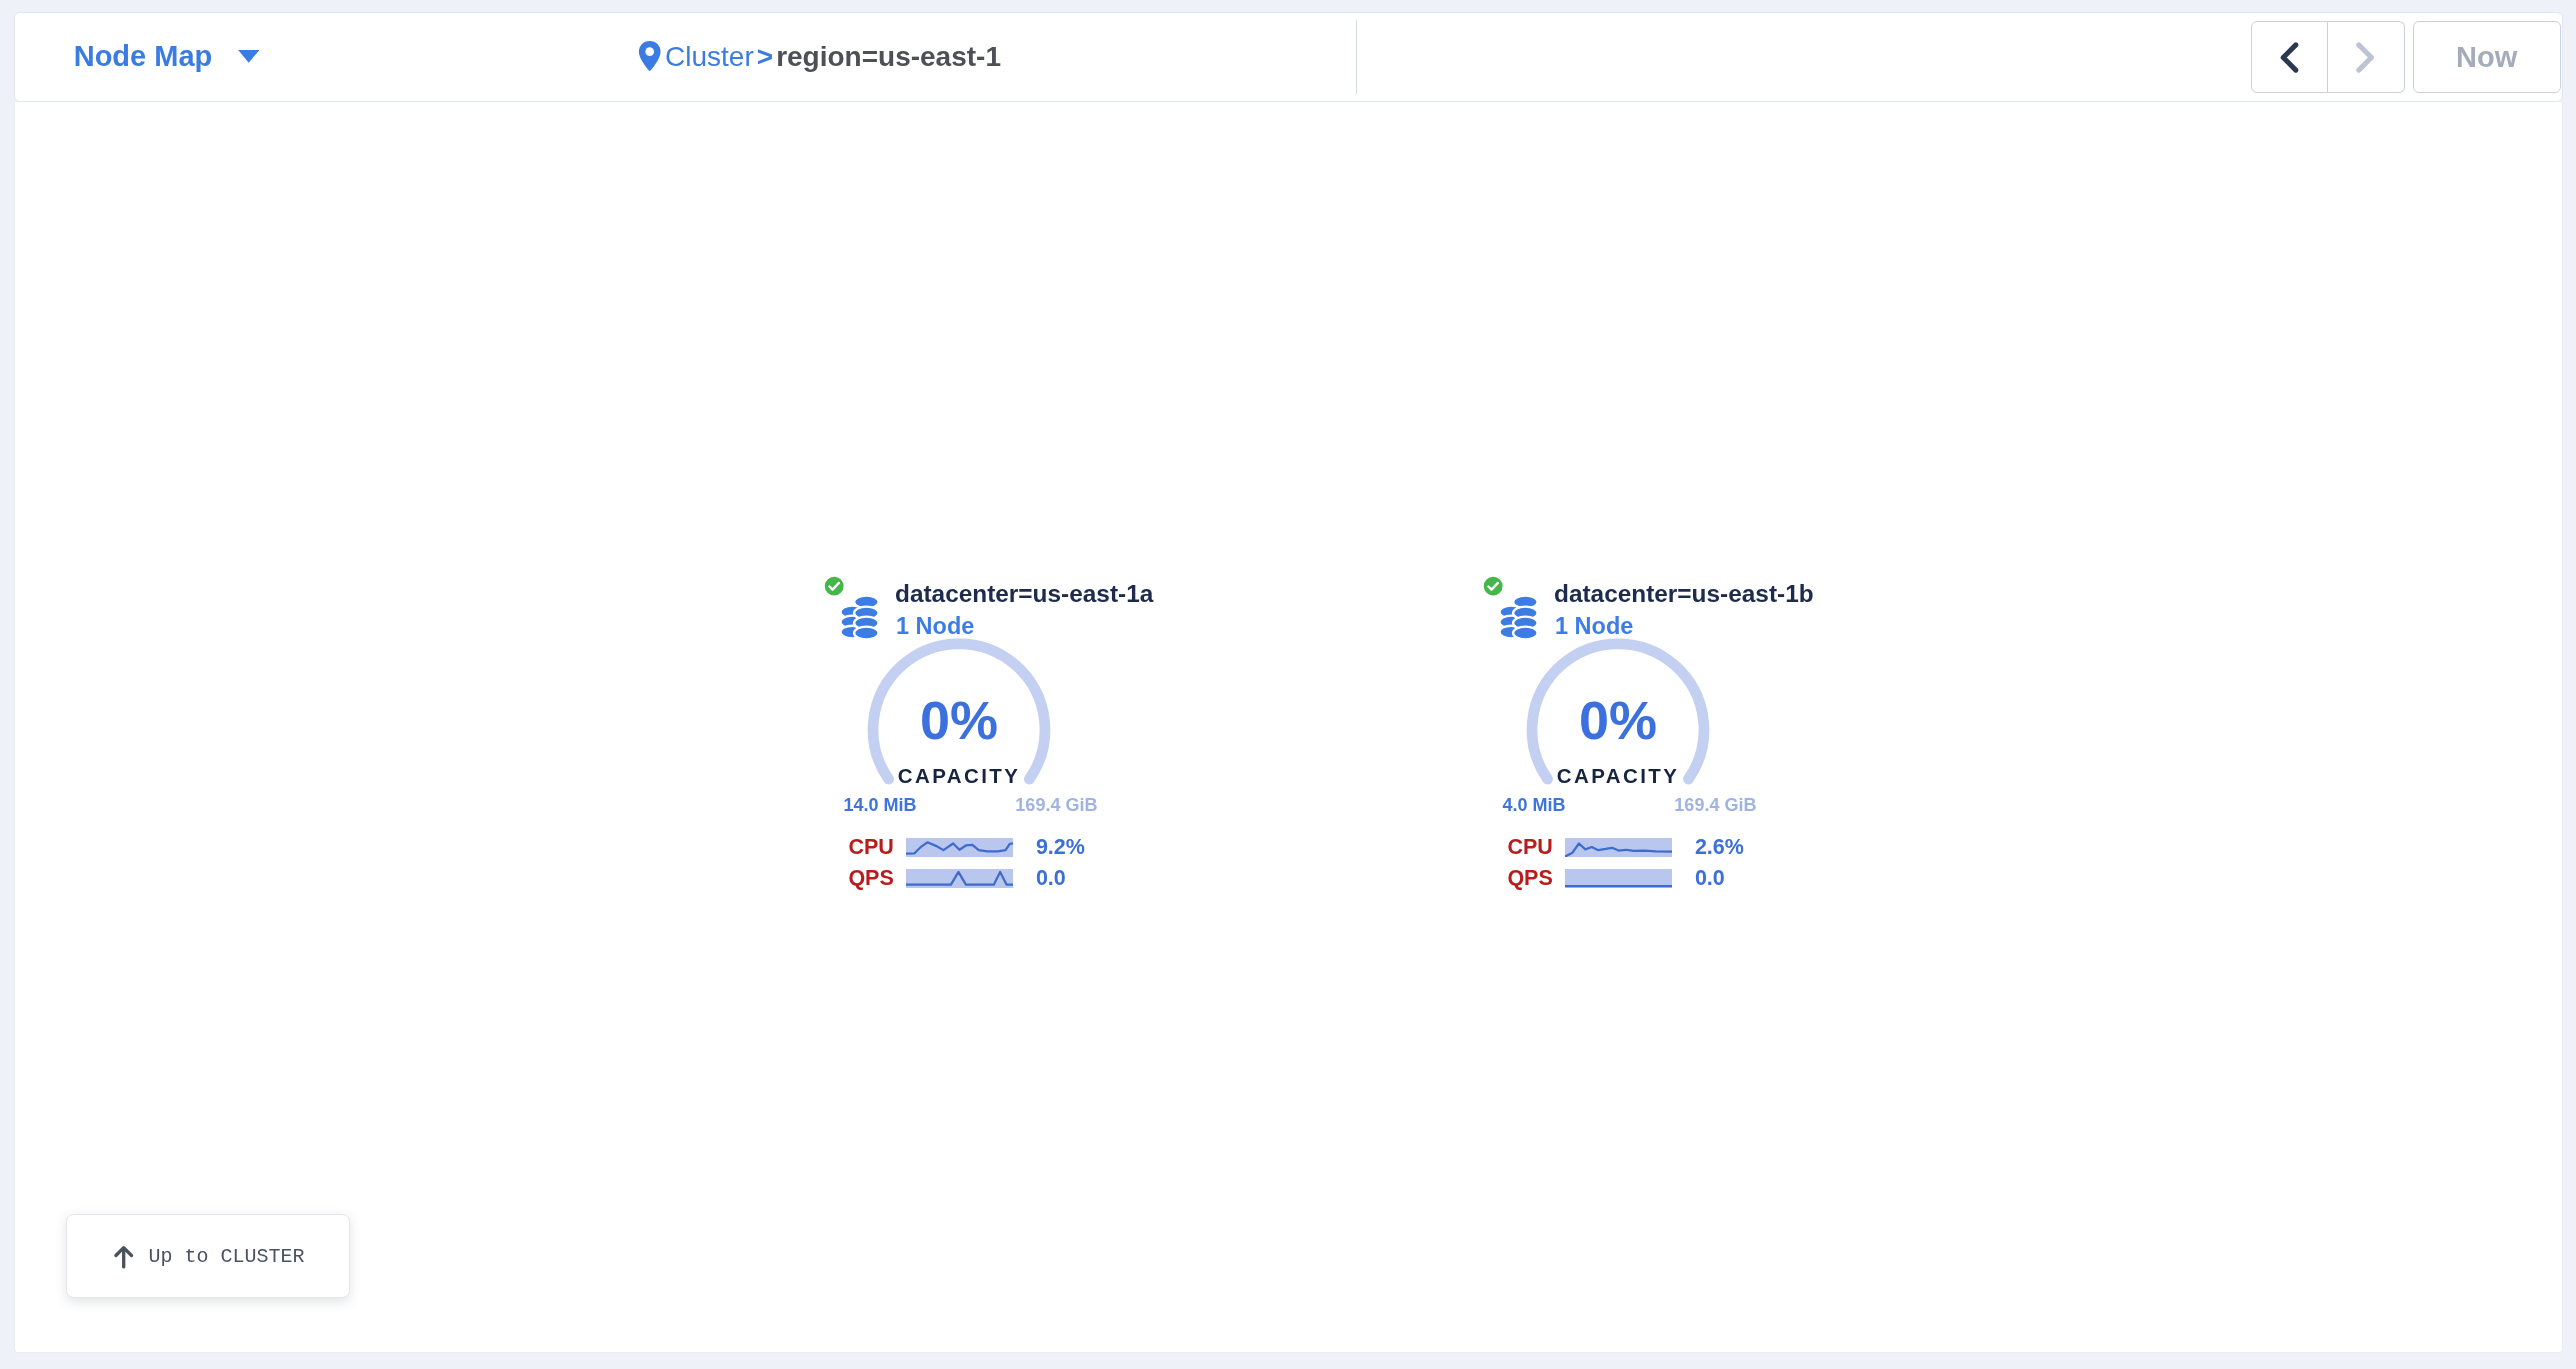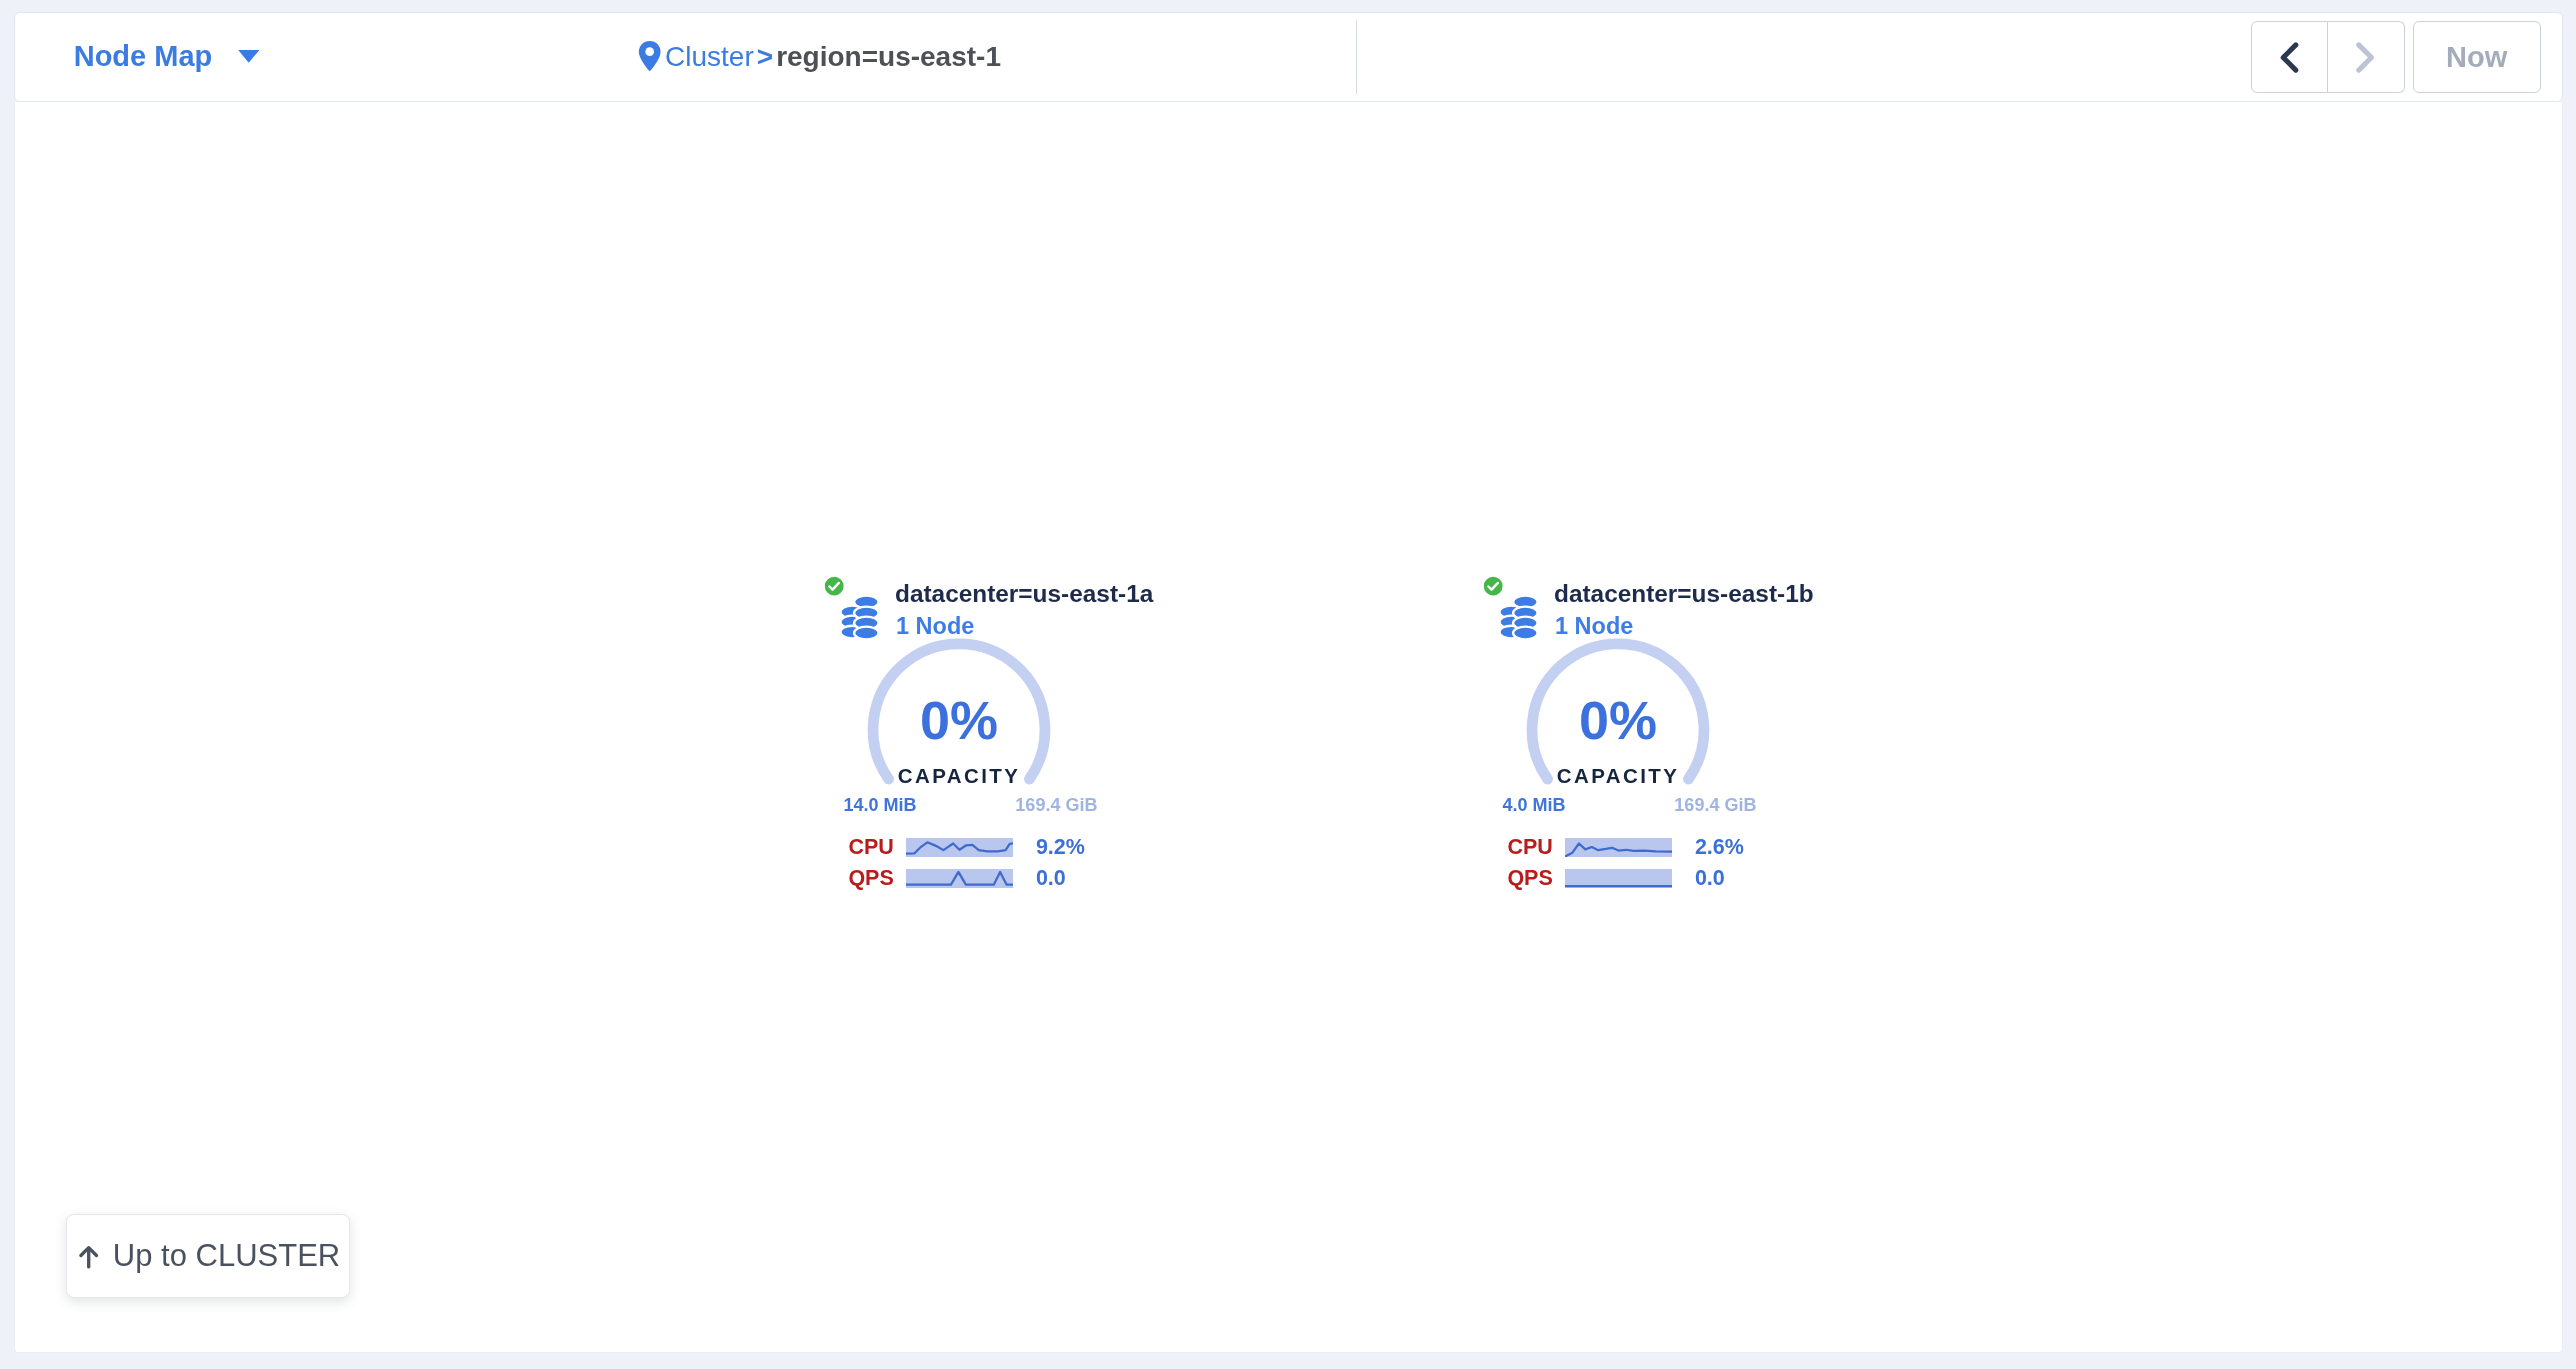--- a/index.html
+++ b/index.html
@@ -18,21 +18,21 @@
   .time-picker{position:absolute;left:1379px;top:8.8px;width:833px;height:72px;border:1px solid #c9d1df;
     border-radius:5.9px;display:flex;align-items:center;box-sizing:border-box;padding:0 23.5px 0 12.7px;background:#fff;cursor:pointer;}
   .time-badge{background:#d8ddea;color:#242e44;font-weight:700;font-size:25.4px;border-radius:7.8px;padding:9.8px 12.7px;}
   .time-label{margin-left:35px;font-size:29px;font-weight:700;color:#1f2838;}
   .time-chevron{margin-left:auto;}
   .nav-arrows{position:absolute;left:2236px;top:8.8px;height:72px;display:flex;}
   .arrow-btn{width:77px;height:72px;background:#fff;border:1px solid #c9d1df;display:flex;align-items:center;
     justify-content:center;padding:0;cursor:pointer;box-sizing:border-box;}
   .arrow-btn.prev{border-radius:5.9px 0 0 5.9px;}
   .arrow-btn.next{border-radius:0 5.9px 5.9px 0;border-left:none;}
-  .now-btn{position:absolute;left:2398px;top:8.8px;width:128px;height:72px;background:#fff;border:1px solid #c9d1df;
+  .now-btn{position:absolute;left:2398px;top:8.8px;width:148px;height:72px;background:#fff;border:1px solid #c9d1df;
     border-radius:5.9px;font-size:29px;font-weight:700;color:#a4acbb;font-family:inherit;cursor:default;}
 
   
   .map-panel{position:absolute;left:13.7px;top:102px;width:2549px;height:1251px;background:#fff;
     border:1px solid #e9ecf2;border-top:none;border-radius:0 0 3.9px 3.9px;box-sizing:border-box;}
 
   
   .dc{position:absolute;top:572px;width:293px;height:337px;cursor:pointer;}
   .dc-a{left:822px;}
   .dc-b{left:1481px;}
@@ -52,21 +52,21 @@
   .metrics{position:absolute;top:260px;left:0;width:100%;}
   .metric-row{display:flex;align-items:center;padding-left:26.4px;height:31px;}
   .m-label{width:58px;font-size:21.5px;font-weight:700;color:#b91c1c;}
   .spark{width:107px;height:19.6px;background:#b9c7ee;display:block;position:relative;overflow:hidden;}
   .spark svg{position:absolute;left:0;top:0;width:100%;height:100%;display:block;}
   .m-value{margin-left:22.5px;font-size:21.5px;font-weight:700;color:#3c70d9;}
 
   
   .up-btn{position:absolute;left:66px;top:1214px;width:284px;height:84px;background:#fff;border:1px solid #e3e5ea;
     border-radius:7.8px;box-shadow:0 3.9px 11.7px rgba(60,64,80,.14);display:flex;align-items:center;justify-content:center;
-    gap:11.7px;font-size:31px;color:#4a5260;font-family:Liberation Sans, sans-serif;cursor:pointer;}
+    gap:11.7px;font-size:20px;color:#4a5260;font-family:Liberation Mono, monospace;cursor:pointer;}
 </style>
 </head>
 <body>
 
 <div class="page">
 
   <header class="topbar">
 
     <div class="view-select">
       <span class="view-label">Node Map</span>

